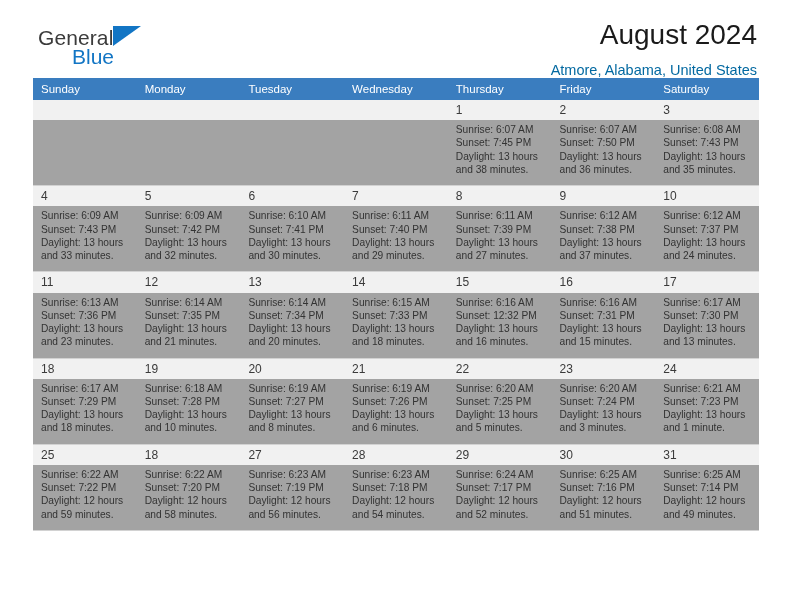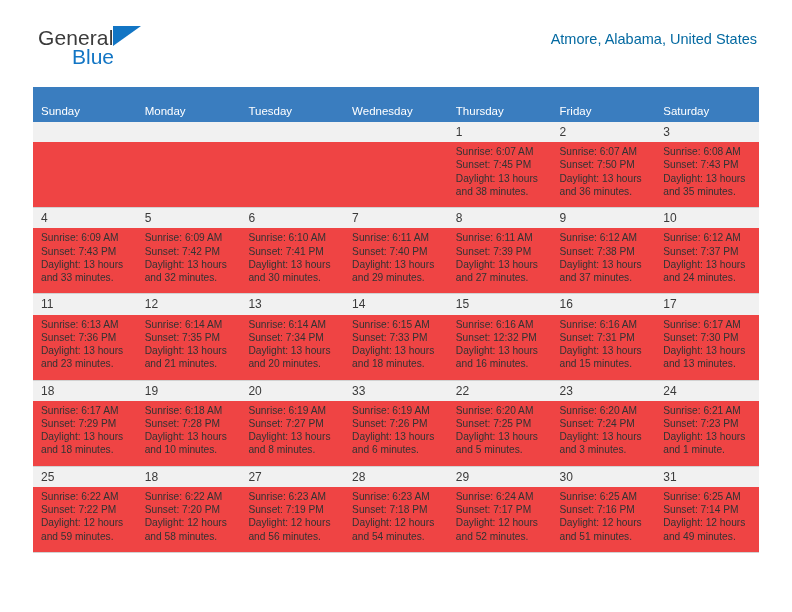--- a/index.html
+++ b/index.html
@@ -18,21 +18,21 @@
     position: relative;
     width: 792px;
     height: 612px;
     box-sizing: border-box;
     padding: 0 33px;
   }
 
   
   .header {
     position: relative;
-    height: 87px;
+    height: 78px;
     text-decoration: underline;
   }
   .logo {
     position: absolute;
     left: 5px;
     top: 26px;
     line-height: 1;
     user-select: none;
   }
   .logo-row1 {
@@ -83,21 +83,21 @@
     width: 726px;
     border-collapse: collapse;
     table-layout: fixed;
   }
   table.calendar th {
     background: #3a7dbf;
     color: #ffffff;
     font-size: 11.5px;
     font-weight: normal;
     text-align: left;
-    padding: 18px 0 5px 8px;
+    padding: 5px 0 5px 8px;
     height: 12px;
     border: none;
   }
   table.calendar td {
     vertical-align: top;
     height: 78px;
     padding: 0;
     border-bottom: 1px solid #d2d2d2;
     border-right: none;
   }
@@ -109,21 +109,21 @@
     color: #3a3a3a;
     padding: 4px 0 3px 8px;
     line-height: 1.1;
   }
   .cell-inner {
     background: #ffffff;
     min-height: 58px;
     padding: 3px 6px 4px 8px;
   }
   td.shaded .cell-inner {
-    background: #ef4444;
+    background: #a3a3a3;
   }
   .detail {
     font-size: 10.2px;
     color: #333333;
     line-height: 13.2px;
     white-space: nowrap;
   }
   .empty-cell .cell-inner {
     background: transparent;
   }
@@ -134,20 +134,21 @@
 <div class="page">
 
   <div class="header">
 
     <div class="logo">
       <span class="logo-row1"><span>General</span><span class="logo-tri"></span></span>
       <span class="logo-row2">Blue</span>
     </div>
 
     <div class="title-block">
+      <h1 class="cal-title">August 2024</h1>
       <div class="cal-subtitle">Atmore, Alabama, United States</div>
     </div>
 
   </div>
 
   <table class="calendar">
     <thead>
       <tr>
         <th>Sunday</th>
         <th>Monday</th>
@@ -356,21 +357,21 @@
           <td class="shaded">
             <div class="daynum">20</div>
             <div class="cell-inner">
               <div class="detail">Sunrise: 6:19 AM</div>
               <div class="detail">Sunset: 7:27 PM</div>
               <div class="detail">Daylight: 13 hours</div>
               <div class="detail">and 8 minutes.</div>
             </div>
           </td>
           <td class="shaded">
-            <div class="daynum">33</div>
+            <div class="daynum">21</div>
             <div class="cell-inner">
               <div class="detail">Sunrise: 6:19 AM</div>
               <div class="detail">Sunset: 7:26 PM</div>
               <div class="detail">Daylight: 13 hours</div>
               <div class="detail">and 6 minutes.</div>
             </div>
           </td>
           <td class="shaded">
             <div class="daynum">22</div>
             <div class="cell-inner">

